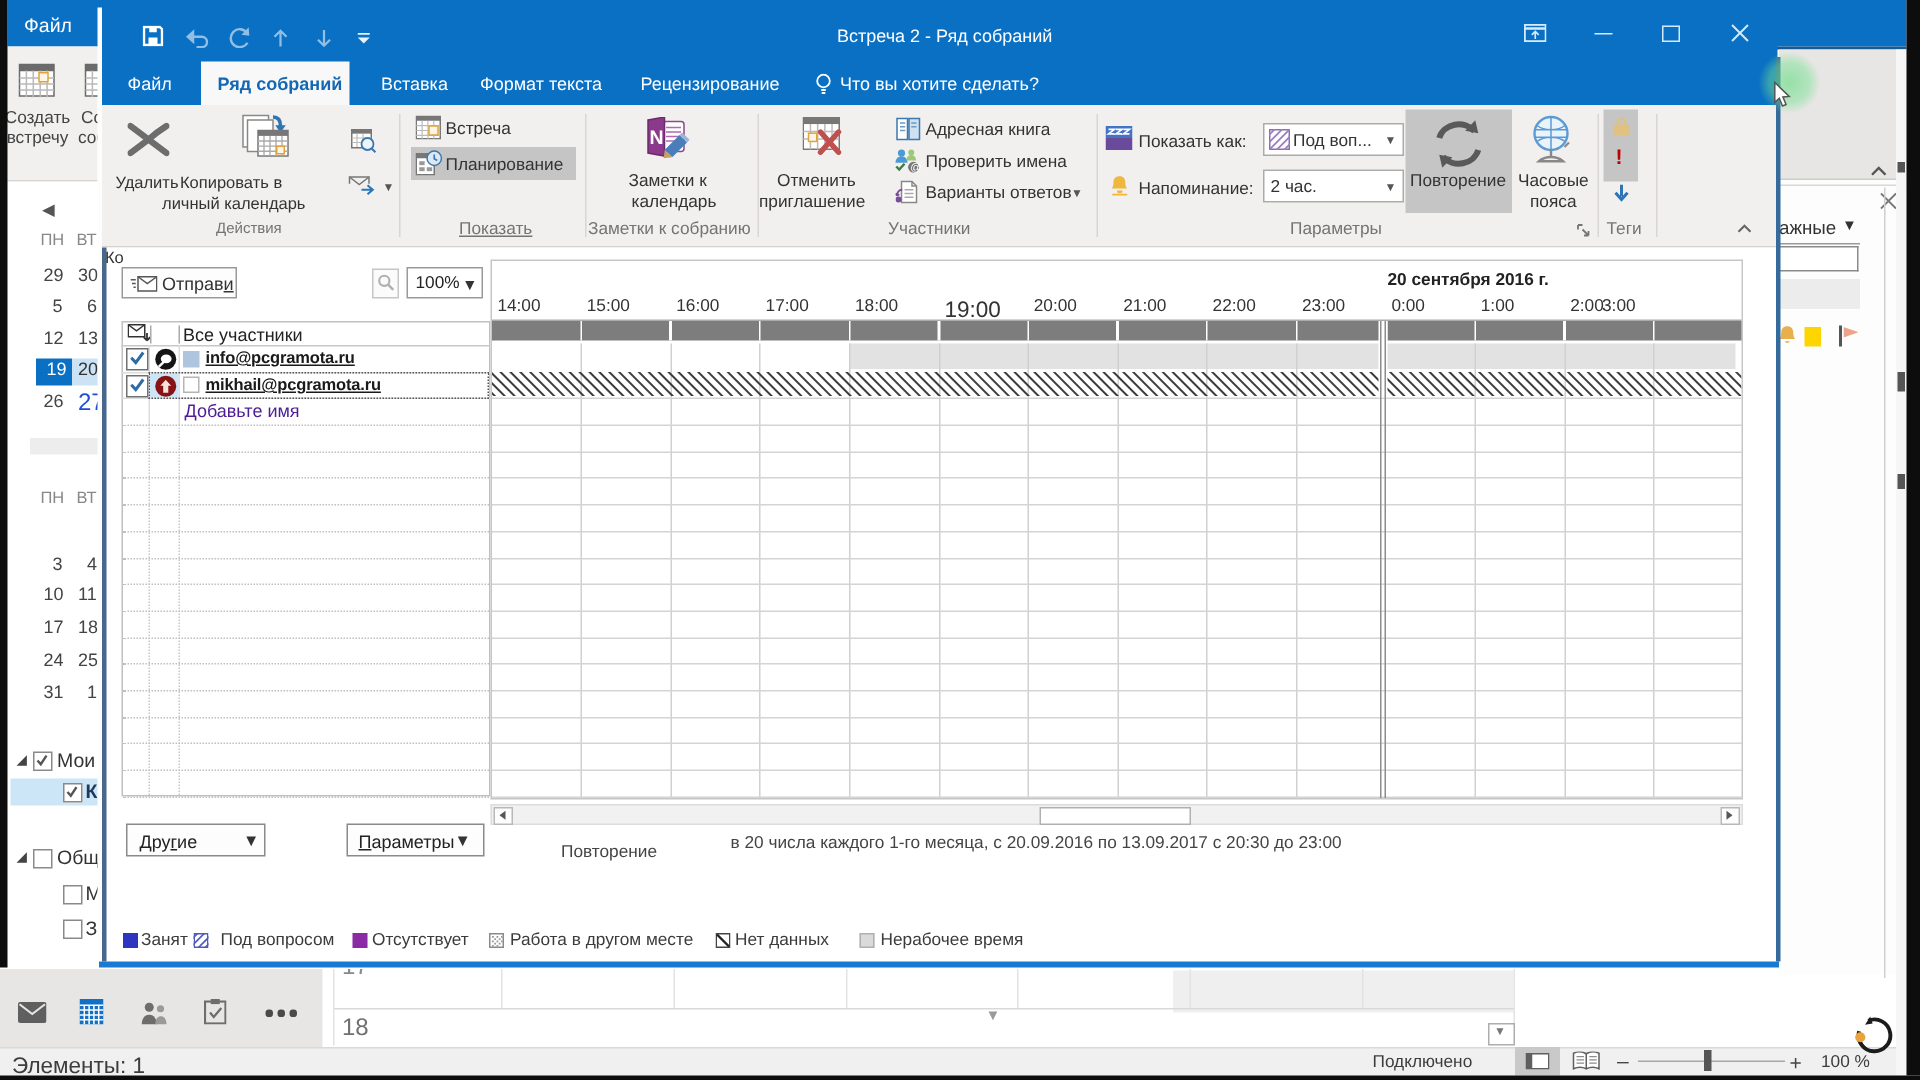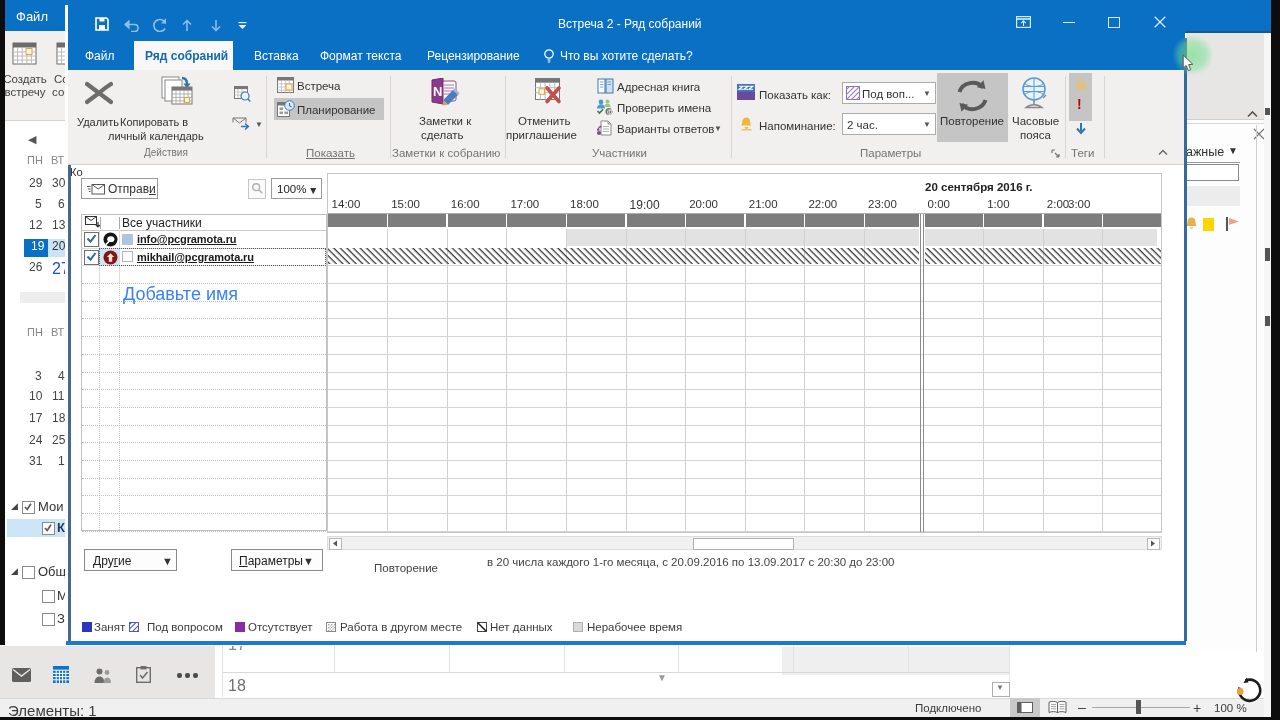--- a/index.html
+++ b/index.html
@@ -340,21 +340,21 @@
     <path d="M2 2l11-2v26l-11-2z" fill="#8b3a8b"></path>
     <path d="M2 2l11-2v26l-11-2z" fill="none" stroke="#6d2a6d"></path>
     <text x="3" y="18" font-size="13" fill="#fff" font-family="Liberation Sans" font-weight="bold">N</text>
     <g transform="rotate(45 22 18)">
             <rect x="18.5" y="13" width="7 " height="14" fill="#4a7ebb"></rect>
             <rect x="18.5" y="10.6" width="7" height="2.4" fill="#9ab7d8"></rect>
             <path d="M18.5 27l3.5 4.5 3.5-4.5z" fill="#c9a063"></path>
           </g>
   </svg>
   <div class="tx" style="left:419px;top:115px;color:#333;font-size:11.5px;">Заметки к</div>
-  <div class="tx" style="left:421px;top:129px;color:#333;font-size:11.5px;">сделать</div>
+  <div class="tx" style="left:421px;top:129px;color:#333;font-size:11.5px;">календарь</div>
   <div class="tx" style="left:392px;top:147px;color:#767472;font-size:11.5px;">Заметки к собранию</div>
 
   <svg class="a" style="left:535px;top:78px;" width="31" height="28" viewBox="0 0 31 28">
     <rect x="0.5" y="0.5" width="24" height="21" fill="#fff" stroke="#777"></rect>
     <rect x="0.5" y="0.5" width="24" height="4.2" fill="#777"></rect>
     <g stroke="#bbb" stroke-width="1">
             <path d="M0.5 9.7h24M0.5 14.7h24M5.3 4.7v17M10.1 4.7v17M14.9 4.7v17M19.7 4.7v17"></path>
           </g>
     <rect x="4" y="10.8" width="5.5" height="5.5" fill="#fdf5e6" stroke="#e2a33d"></rect>
     <path d="M12 10c4 4.5 8 9 12 13.5M24 10c-4 4.5-8 9-12 13.5" stroke="#c0504d" stroke-width="3.6" stroke-linecap="round" fill="none"></path>
@@ -529,31 +529,31 @@
   <svg class="a" style="left:85px;top:250px;" width="13" height="13" viewBox="0 0 13 13">
           <path d="M2.5 6.5l3 3.2L10.5 3" fill="none" stroke="#2e6da4" stroke-width="2"></path>
         </svg>
   <svg class="a" style="left:103px;top:249.5px;" width="15" height="15" viewBox="0 0 15 15">
     <circle cx="7.5" cy="7.5" r="7" fill="#871414"></circle>
     <path d="M7.5 3.2l3.6 3.9H9.2v4.7H5.8V7.1H3.9z" fill="#f6e3da"></path>
   </svg>
   <div class="a" style="left:122px;top:251px;width:11px;height:11px;background:#fff;border:1px solid #b5b5b5;box-sizing:border-box;"></div>
   <div class="tx" style="left:137px;top:251px;color:#1a1a1a;font-size:11px;font-weight:600;letter-spacing:-0.1px;text-decoration:underline;">mikhail@pcgramota.ru</div>
 
-  <div class="tx" style="left:123px;top:284px;color:#3b82f6;font-size:18px;">Добавьте имя</div>
+  <div class="tx" style="left:123px;top:267px;color:#4c1d95;font-size:12px;">Добавьте имя</div>
 
   <div class="a" style="left:327px;top:173px;width:835px;height:360px;background:#fff;border:1px solid #c6c6c6;box-sizing:border-box;"></div>
   <div class="tx" style="left:925px;top:181px;color:#222;font-size:11.5px;font-weight:bold;">20 сентября 2016 г.</div>
   <div id="timelabels">
           <div class="tx" style="left:331.6px;top:198px;color:#333;font-size:11.5px;">14:00</div>
           <div class="tx" style="left:391.2px;top:198px;color:#333;font-size:11.5px;">15:00</div>
           <div class="tx" style="left:450.8px;top:198px;color:#333;font-size:11.5px;">16:00</div>
           <div class="tx" style="left:510.4px;top:198px;color:#333;font-size:11.5px;">17:00</div>
           <div class="tx" style="left:570.0px;top:198px;color:#333;font-size:11.5px;">18:00</div>
-          <div class="tx" style="left:629.6px;top:198px;color:#333;font-size:12px;">19:00</div>
+          <div class="tx" style="left:629.6px;top:198px;color:#333;font-size:15px;">19:00</div>
           <div class="tx" style="left:689.2px;top:198px;color:#333;font-size:11.5px;">20:00</div>
           <div class="tx" style="left:748.8px;top:198px;color:#333;font-size:11.5px;">21:00</div>
           <div class="tx" style="left:808.4px;top:198px;color:#333;font-size:11.5px;">22:00</div>
           <div class="tx" style="left:868.0px;top:198px;color:#333;font-size:11.5px;">23:00</div>
           <div class="tx" style="left:927.6px;top:198px;color:#333;font-size:11.5px;">0:00</div>
           <div class="tx" style="left:987.2px;top:198px;color:#333;font-size:11.5px;">1:00</div>
           <div class="tx" style="left:1046.8px;top:198px;color:#333;font-size:11.5px;">2:00</div>
           <div class="tx" style="left:1068px;top:198px;color:#333;font-size:11.5px;">3:00</div>
         </div>
 

